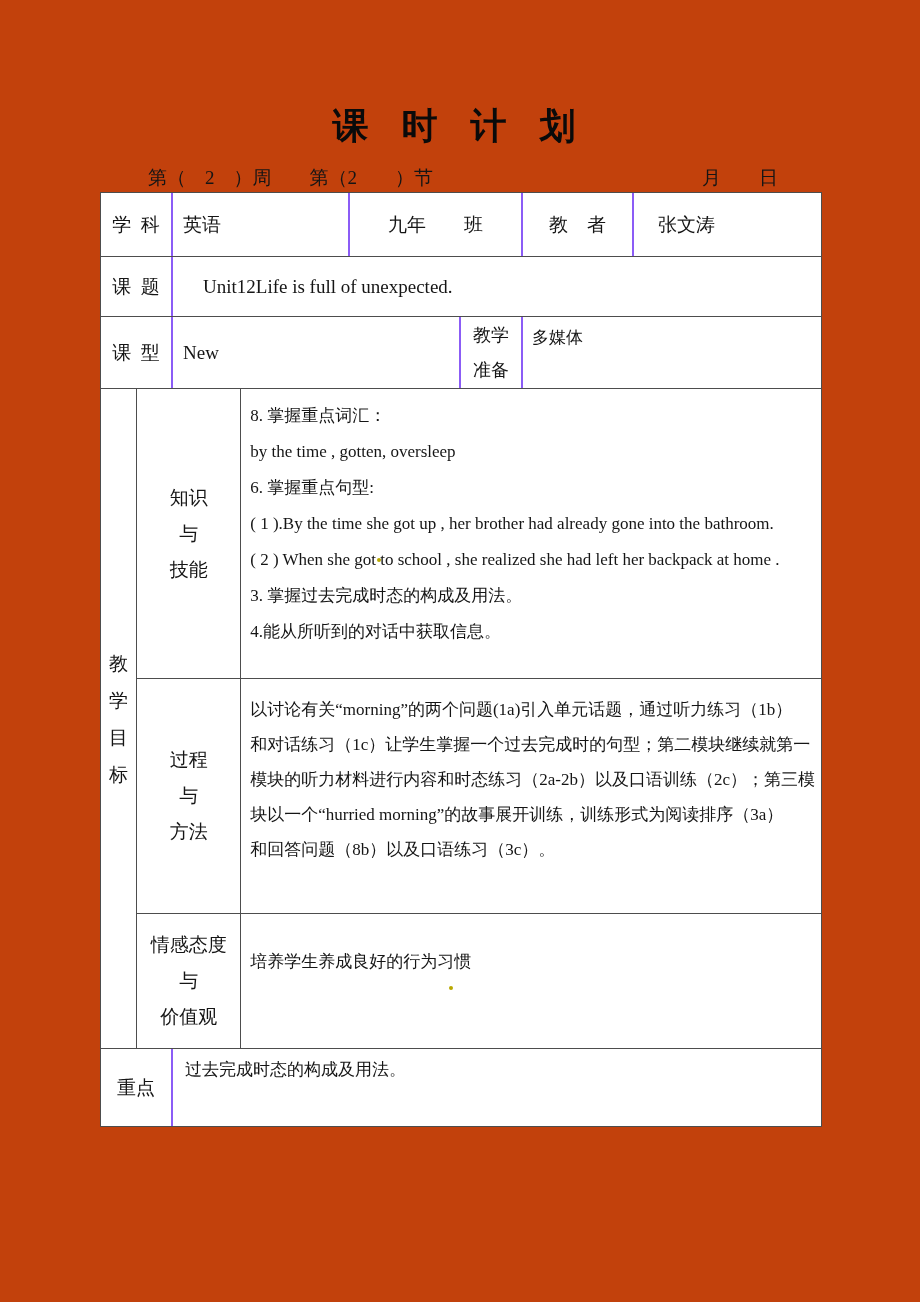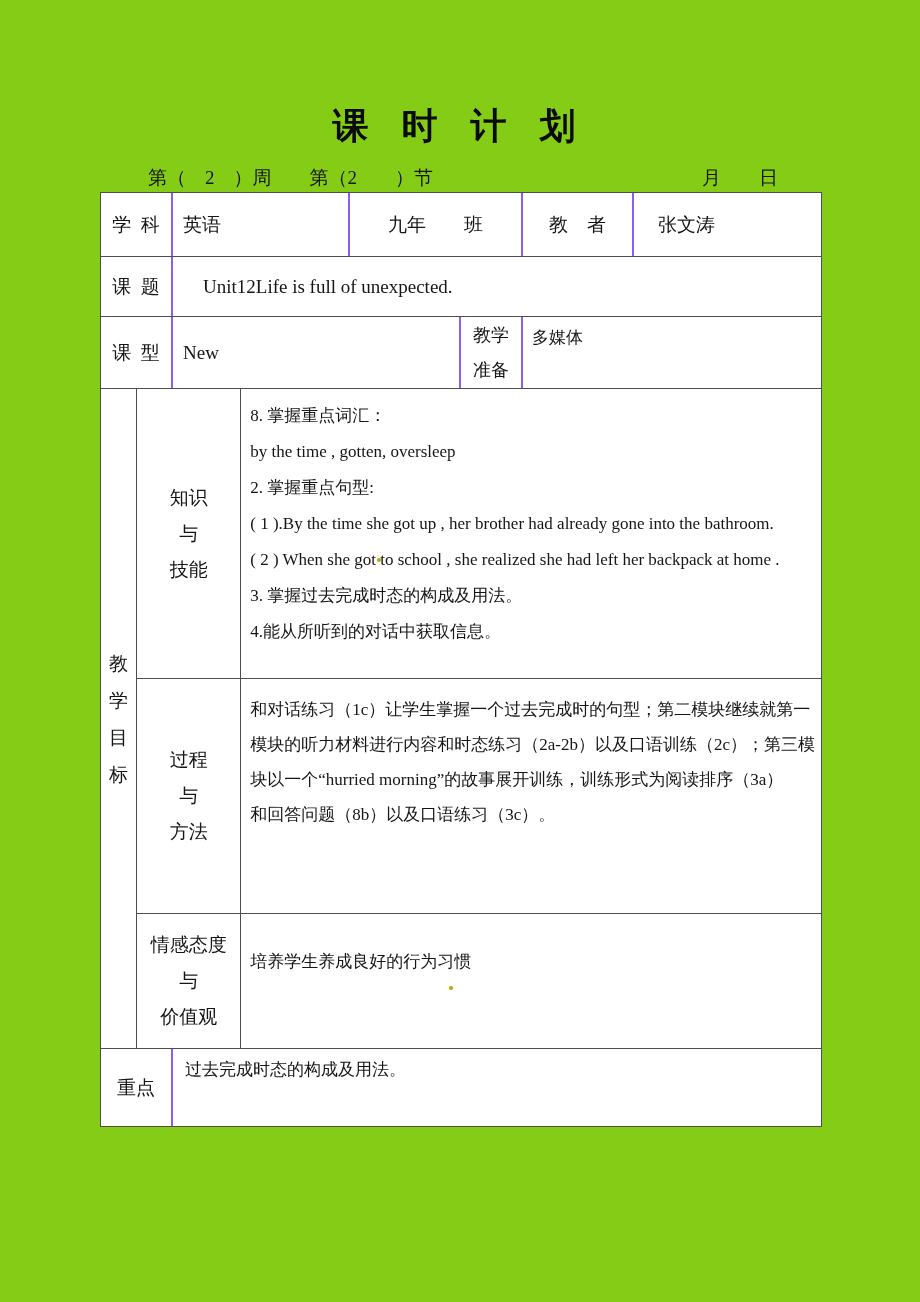--- a/index.html
+++ b/index.html
@@ -1,21 +1,21 @@
 <!DOCTYPE html>
 <html><head>
 <meta charset="utf-8">
 <style>
   * { margin: 0; padding: 0; box-sizing: border-box; }
   html, body { background: #ffffff; }
   .page {
     position: relative;
     width: 920px;
     height: 1302px;
-    background: #84cc16;
+    background: #c2410c;
     font-family: "Liberation Serif", "DejaVu Serif", serif;
     color: #151515;
     overflow: hidden;
   }
   .doc-title {
     padding-top: 102px;
     text-align: center;
     font-size: 36px;
     font-weight: bold;
     letter-spacing: 12px;
@@ -185,35 +185,36 @@
 
         <div class="subrow sub-knowledge">
           <div class="subhead">
             <span class="shline">知识</span>
             <span class="shline">与</span>
             <span class="shline">技能</span>
           </div>
           <div class="subcontent k-content">
             <div class="kline">8. 掌握重点词汇：</div>
             <div class="kline">by the time , gotten, oversleep</div>
-            <div class="kline">2. 掌握重点句型:</div>
+            <div class="kline">6. 掌握重点句型:</div>
             <div class="kline">( 1 ).By the time she got up , her brother had already gone into the bathroom.</div>
             <div class="kline">( 2 ) When she got to school , she realized she had left her backpack at home .</div>
             <div class="kline">3. 掌握过去完成时态的构成及用法。</div>
             <div class="kline">4.能从所听到的对话中获取信息。</div>
           </div>
         </div>
 
         <div class="subrow sub-process">
           <div class="subhead">
             <span class="shline">过程</span>
             <span class="shline">与</span>
             <span class="shline">方法</span>
           </div>
           <div class="subcontent p-content">
+            <div class="pline">以讨论有关“morning”的两个问题(1a)引入单元话题，通过听力练习（1b）</div>
             <div class="pline">和对话练习（1c）让学生掌握一个过去完成时的句型；第二模块继续就第一</div>
             <div class="pline">模块的听力材料进行内容和时态练习（2a-2b）以及口语训练（2c）；第三模</div>
             <div class="pline">块以一个“hurried morning”的故事展开训练，训练形式为阅读排序（3a）</div>
             <div class="pline">和回答问题（8b）以及口语练习（3c）。</div>
           </div>
         </div>
 
         <div class="subrow sub-emotion">
           <div class="subhead">
             <span class="shline">情感态度</span>

